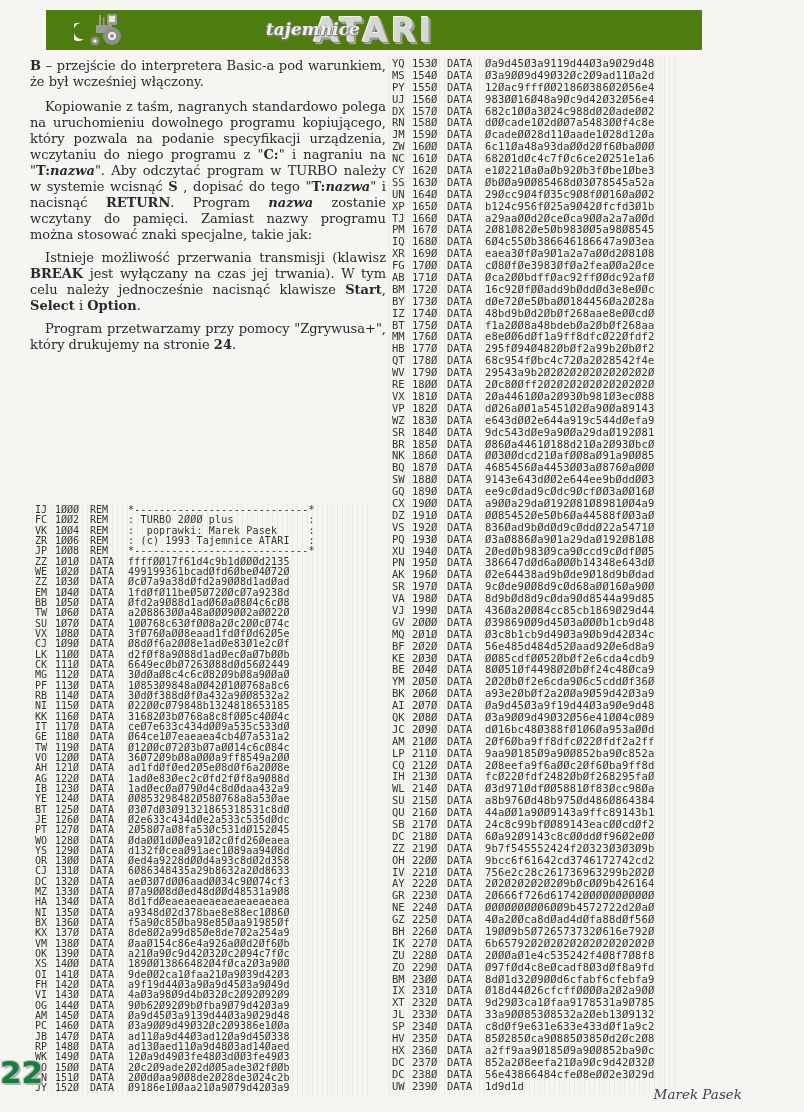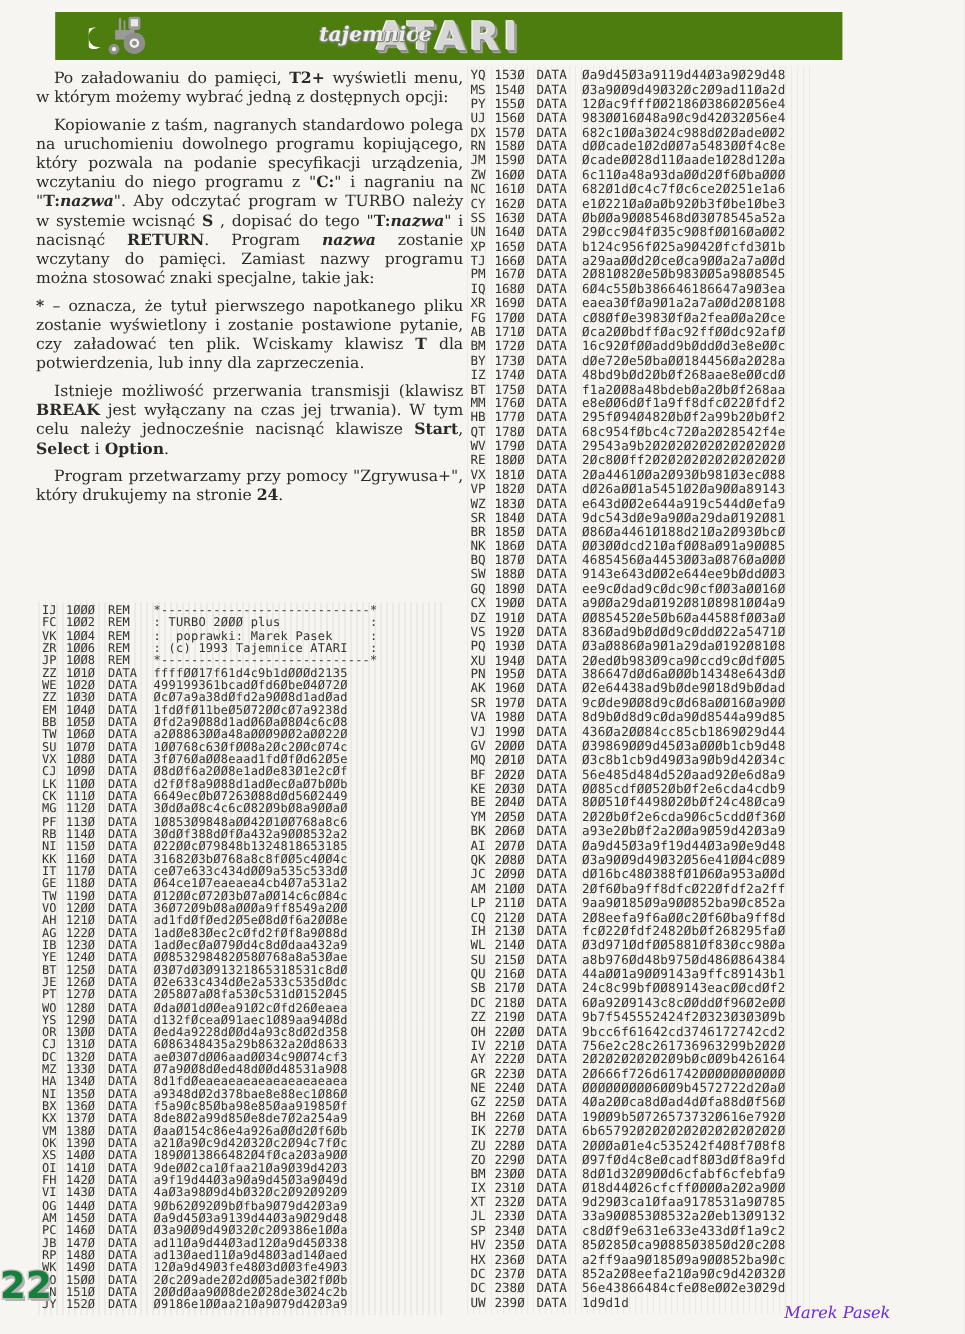--- a/index.html
+++ b/index.html
@@ -33,21 +33,21 @@
   #listing-right .lrow{height:11.9px;}
   .lrow{display:flex;white-space:pre;color:#33332f;}
   .lc{width:20px;}
   .ln{width:35px;}
   .lt{width:38px;}
   .ld{flex:1;letter-spacing:0.2px;}
   
   #page-number{position:absolute;left:0px;top:1054px;font-family:"DejaVu Sans",sans-serif;
         font-weight:bold;font-size:31px;color:#15803d;
         text-shadow:2px 2px 0 #b3b2ae,-1px -1px 0 #c2c1bd,1px -1px 0 #c2c1bd,-1px 1px 0 #c2c1bd;}
-  #author{position:absolute;right:62px;top:1086px;font-style:italic;font-size:13.5px;color:#6d28d9;}
+  #author{position:absolute;right:62px;top:1086px;font-style:italic;font-size:13.5px;color:#404040;}
 </style>
 </head>
 <body>
 
 <div id="page">
 
   <div id="header-bar">
     <span id="tractor">
       <svg width="50" height="34" viewBox="0 0 50 34">
         <path d="M6 10 a9 9 0 1 0 4 16 a7 7 0 1 1 -4 -16 Z" fill="#fdfdfb"></path>
@@ -63,23 +63,22 @@
         <circle cx="21" cy="28" r="1.8" fill="#f2f1ed"></circle>
       </svg>
     </span>
     <span id="logo">
       <span class="logo-atari">ATARI</span>
       <span class="logo-tajemnice">tajemnice</span>
     </span>
   </div>
 
   <div id="article">
-      <p><span>Po załadowaniu do pamięci, </span><span class="b">T2+</span><span> wyświetli menu, w którym możemy wybrać jedną z dostępnych opcji:</span></p>
+      <p class="opt opt-last"><span class="b">B</span><span> – przejście do interpretera Basic-a pod warunkiem, że był wcześniej włączony.</span></p>
       <p><span>Kopiowanie z taśm, nagranych standardowo polega na uruchomieniu dowolnego programu kopiującego, który pozwala na podanie specyfikacji urządzenia, wczytaniu do niego programu z "</span><span class="b">C:</span><span>" i nagraniu na "</span><span class="b">T:</span><span class="b i">nazwa</span><span>". Aby odczytać program w TURBO należy w systemie wcisnąć </span><span class="b">S</span><span> , dopisać do tego "</span><span class="b">T:</span><span class="b i">nazwa</span><span>" i nacisnąć </span><span class="b">RETURN</span><span>. Program </span><span class="b i">nazwa</span><span> zostanie wczytany do pamięci. Zamiast nazwy programu można stosować znaki specjalne, takie jak:</span></p>
-      <p style="text-indent: 0px;"><span class="b">*</span><span> – oznacza, że tytuł pierwszego napotkanego pliku zostanie wyświetlony i zostanie postawione pytanie, czy załadować ten plik. Wciskamy klawisz </span><span class="b">T</span><span> dla potwierdzenia, lub inny dla zaprzeczenia.</span></p>
       <p><span>Istnieje możliwość przerwania transmisji (klawisz </span><span class="b">BREAK</span><span> jest wyłączany na czas jej trwania). W tym celu należy jednocześnie nacisnąć klawisze </span><span class="b">Start</span><span>, </span><span class="b">Select</span><span> i </span><span class="b">Option</span><span>.</span></p>
       <p><span>Program przetwarzamy przy pomocy "Zgrywusa+", który drukujemy na stronie </span><span class="b">24</span><span>.</span></p>
     </div>
 
   <div id="listing-left" class="listing">
       <div class="lrow"><span class="lc">IJ</span><span class="ln">1ØØØ</span><span class="lt">REM</span><span class="ld">*----------------------------*</span></div>
       <div class="lrow"><span class="lc">FC</span><span class="ln">1ØØ2</span><span class="lt">REM</span><span class="ld">: TURBO 2ØØØ plus            :</span></div>
       <div class="lrow"><span class="lc">VK</span><span class="ln">1ØØ4</span><span class="lt">REM</span><span class="ld">:  poprawki: Marek Pasek     :</span></div>
       <div class="lrow"><span class="lc">ZR</span><span class="ln">1ØØ6</span><span class="lt">REM</span><span class="ld">: (c) 1993 Tajemnice ATARI   :</span></div>
       <div class="lrow"><span class="lc">JP</span><span class="ln">1ØØ8</span><span class="lt">REM</span><span class="ld">*----------------------------*</span></div>

